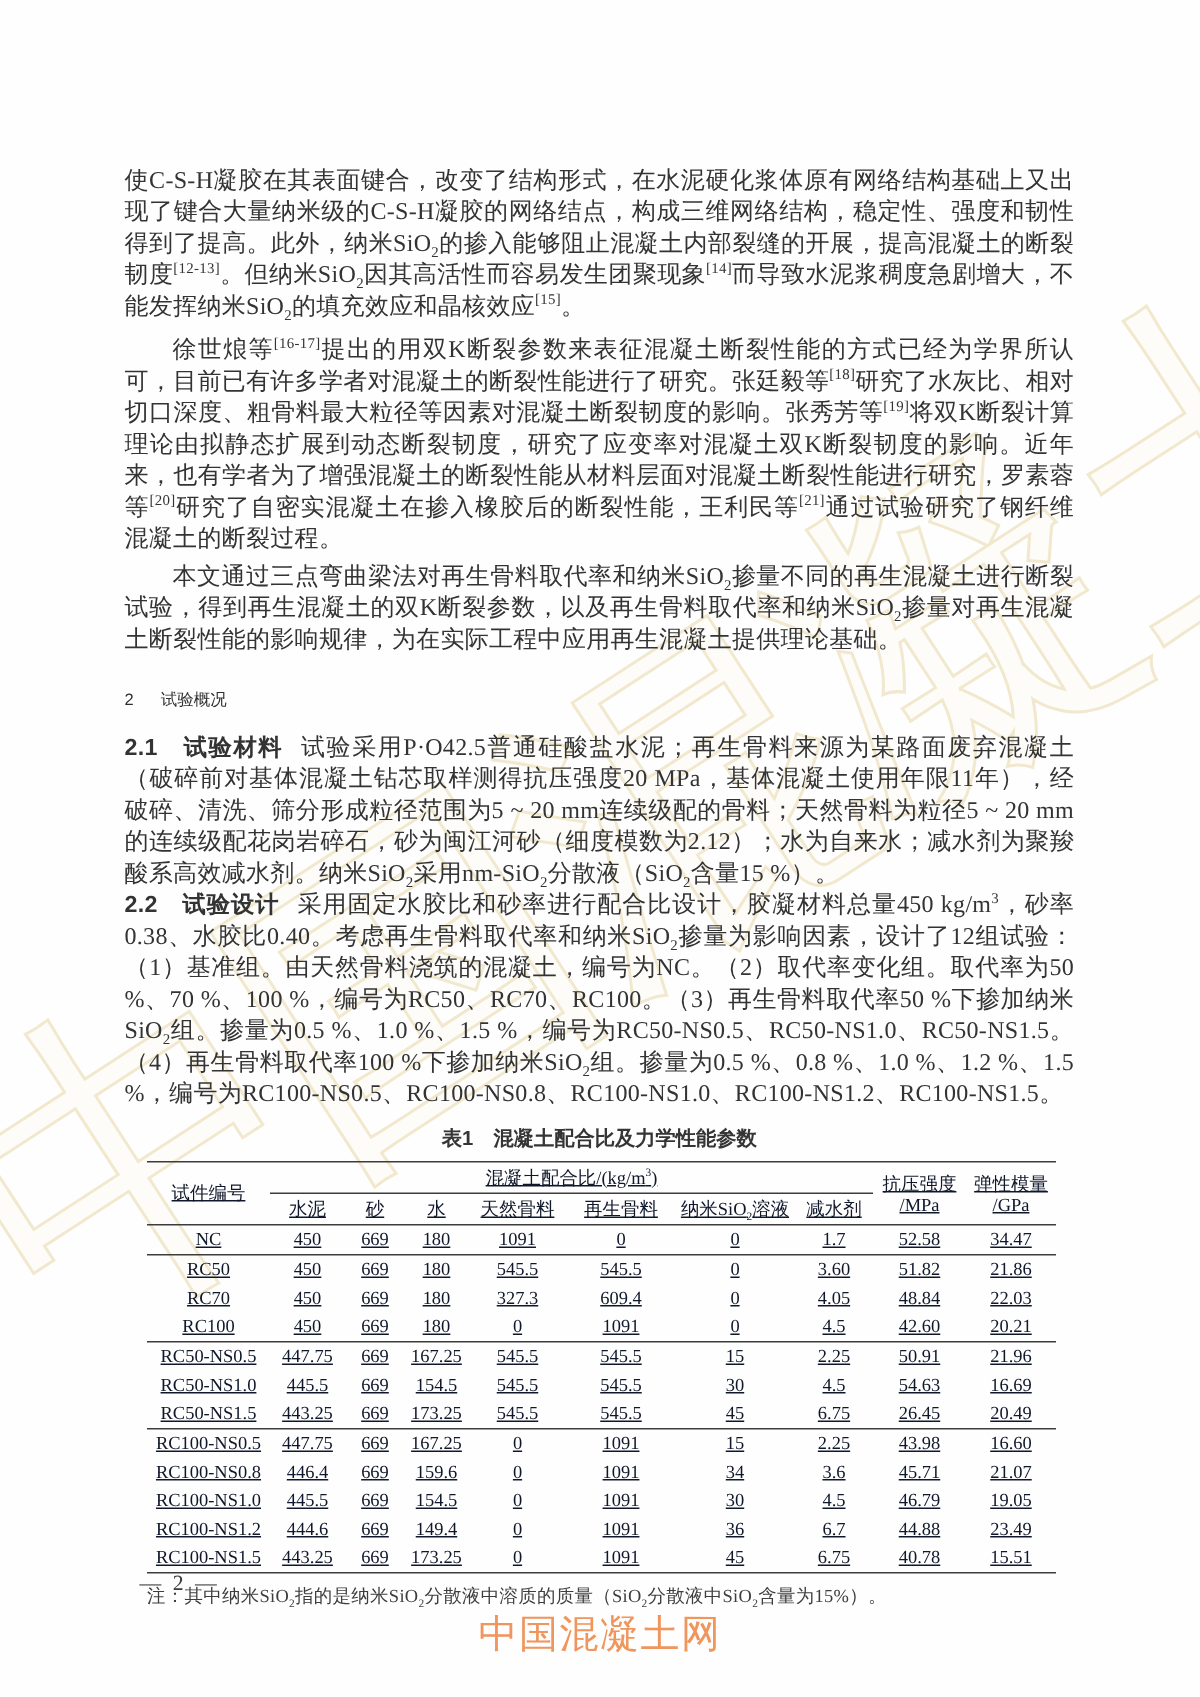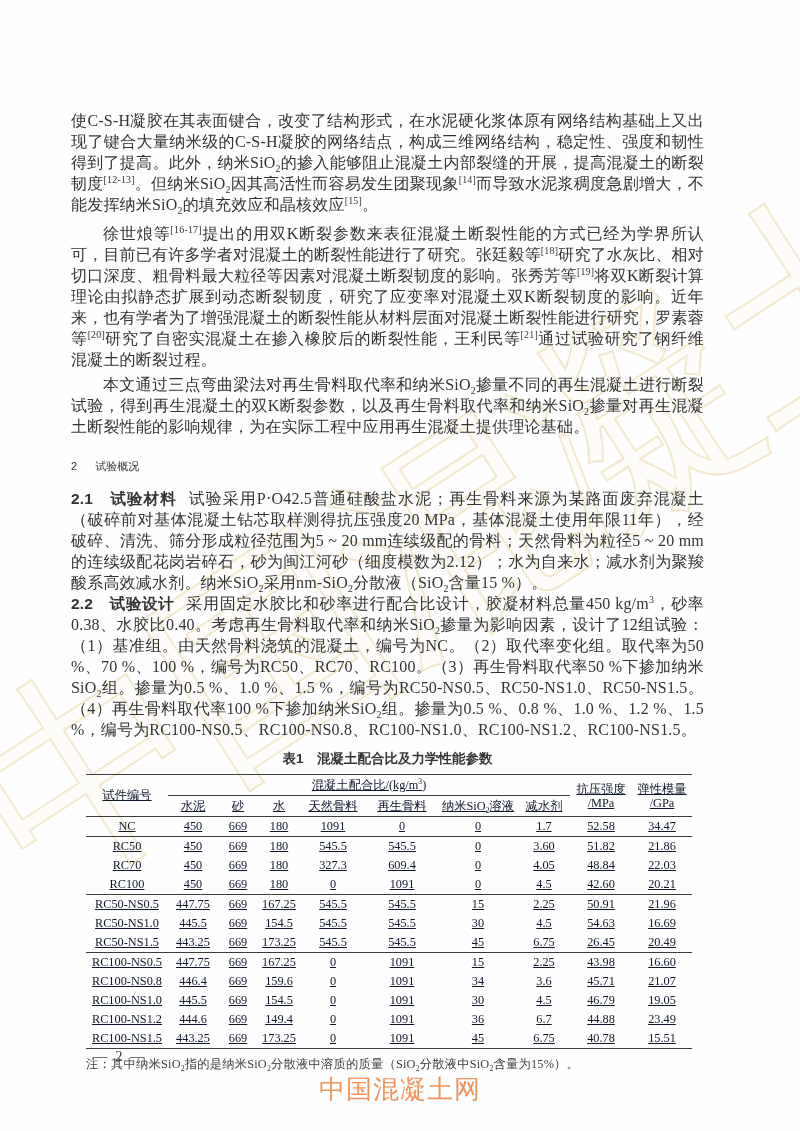--- a/index.html
+++ b/index.html
@@ -19,21 +19,21 @@
     font-family:"Liberation Sans","DejaVu Sans",sans-serif;
     font-size:225px;
     letter-spacing:-8px;
     white-space:nowrap;
     color:rgba(246,238,215,0.12);
     -webkit-text-stroke:2px #f1e8cd;
     z-index:0;
     user-select:none;
   }
   .content{
-    position:absolute;left:71px;top:110px;width:633px;z-index:1;
+    position:absolute;left:83px;top:110px;width:633px;z-index:1;
   }
   p.body{
     margin:0;
     font-size:16px;line-height:21px;
     text-align:justify;text-justify:inter-ideograph;
     letter-spacing:0.2px;
   }
   p.indent{text-indent:2em;}
   p.gap1{margin-top:8px;}
   p.gap2{margin-top:4px;}

